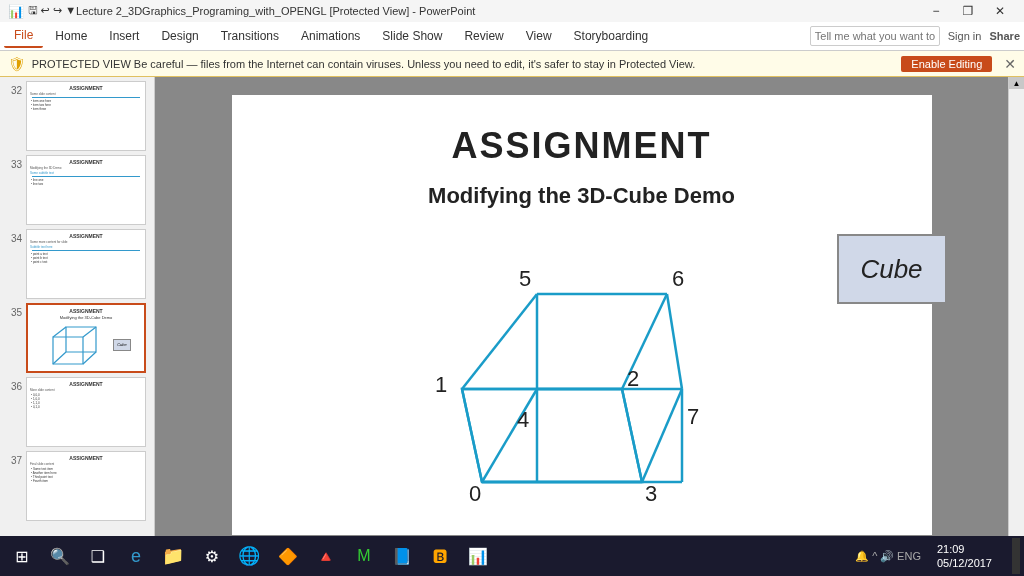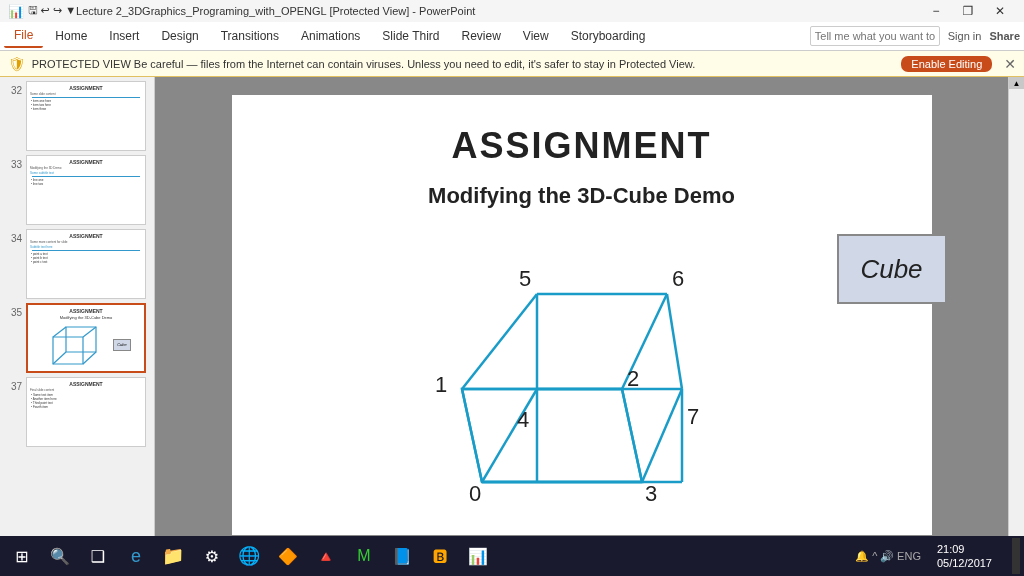--- a/index.html
+++ b/index.html
@@ -75,21 +75,21 @@
       font-size: 14px;
     }
     #protected-bar .enable-btn {
       margin-left: auto;
       background: #c84b1a;
       color: white;
       border: none;
       padding: 2px 10px;
       font-size: 11px;
       cursor: pointer;
-      border-radius: 7px;
+      border-radius: 2px;
     }
     #protected-bar .close-x {
       margin-left: 6px;
       cursor: pointer;
       color: #666;
       font-size: 14px;
     }
 
     
     #main {
@@ -269,21 +269,21 @@
 </div>
 
 <div id="ribbon">
   <div id="ribbon-tabs">
     <div class="ribbon-tab active">File</div>
     <div class="ribbon-tab">Home</div>
     <div class="ribbon-tab">Insert</div>
     <div class="ribbon-tab">Design</div>
     <div class="ribbon-tab">Transitions</div>
     <div class="ribbon-tab">Animations</div>
-    <div class="ribbon-tab">Slide Third</div>
+    <div class="ribbon-tab">Slide Show</div>
     <div class="ribbon-tab">Review</div>
     <div class="ribbon-tab">View</div>
     <div class="ribbon-tab">Storyboarding</div>
     <div id="ribbon-search">
       <input id="search-box" type="text" placeholder="Tell me what you want to do..." style="">
       <span class="sign-in-btn">Sign in</span>
       <span class="share-btn">Share</span>
     </div>
   </div>
 </div>
@@ -352,20 +352,31 @@
             <line x1="12" y1="15" x2="25" y2="5" stroke="#3399cc" stroke-width="1.2"></line>
             <line x1="42" y1="15" x2="55" y2="5" stroke="#3399cc" stroke-width="1.2"></line>
             <line x1="42" y1="42" x2="55" y2="30" stroke="#3399cc" stroke-width="1.2"></line>
             <line x1="12" y1="42" x2="25" y2="30" stroke="#3399cc" stroke-width="1.2"></line>
           </svg>
           <div style="width:18px;height:12px;background:#d0d8e8;border:1px solid #888;display:flex;align-items:center;justify-content:center;font-size:4px;margin-left:2px;font-style:italic;">Cube</div>
         </div>
       </div>
     </div>
 
+    <div class="slide-thumb">
+      <div class="slide-num">36</div>
+      <div class="slide-img">
+        <div class="mini-title">ASSIGNMENT</div>
+        <div class="mini-text">More slide content</div>
+        <div class="mini-bullet">• 0,0,0</div>
+        <div class="mini-bullet">• 1,0,0</div>
+        <div class="mini-bullet">• 1,1,0</div>
+        <div class="mini-bullet">• 0,1,0</div>
+      </div>
+    </div>
 
     <div class="slide-thumb">
       <div class="slide-num">37</div>
       <div class="slide-img">
         <div class="mini-title">ASSIGNMENT</div>
         <div class="mini-text">Final slide content</div>
         <div class="mini-bullet">• Some text item</div>
         <div class="mini-bullet">• Another item here</div>
         <div class="mini-bullet">• Third point text</div>
         <div class="mini-bullet">• Fourth item</div>

